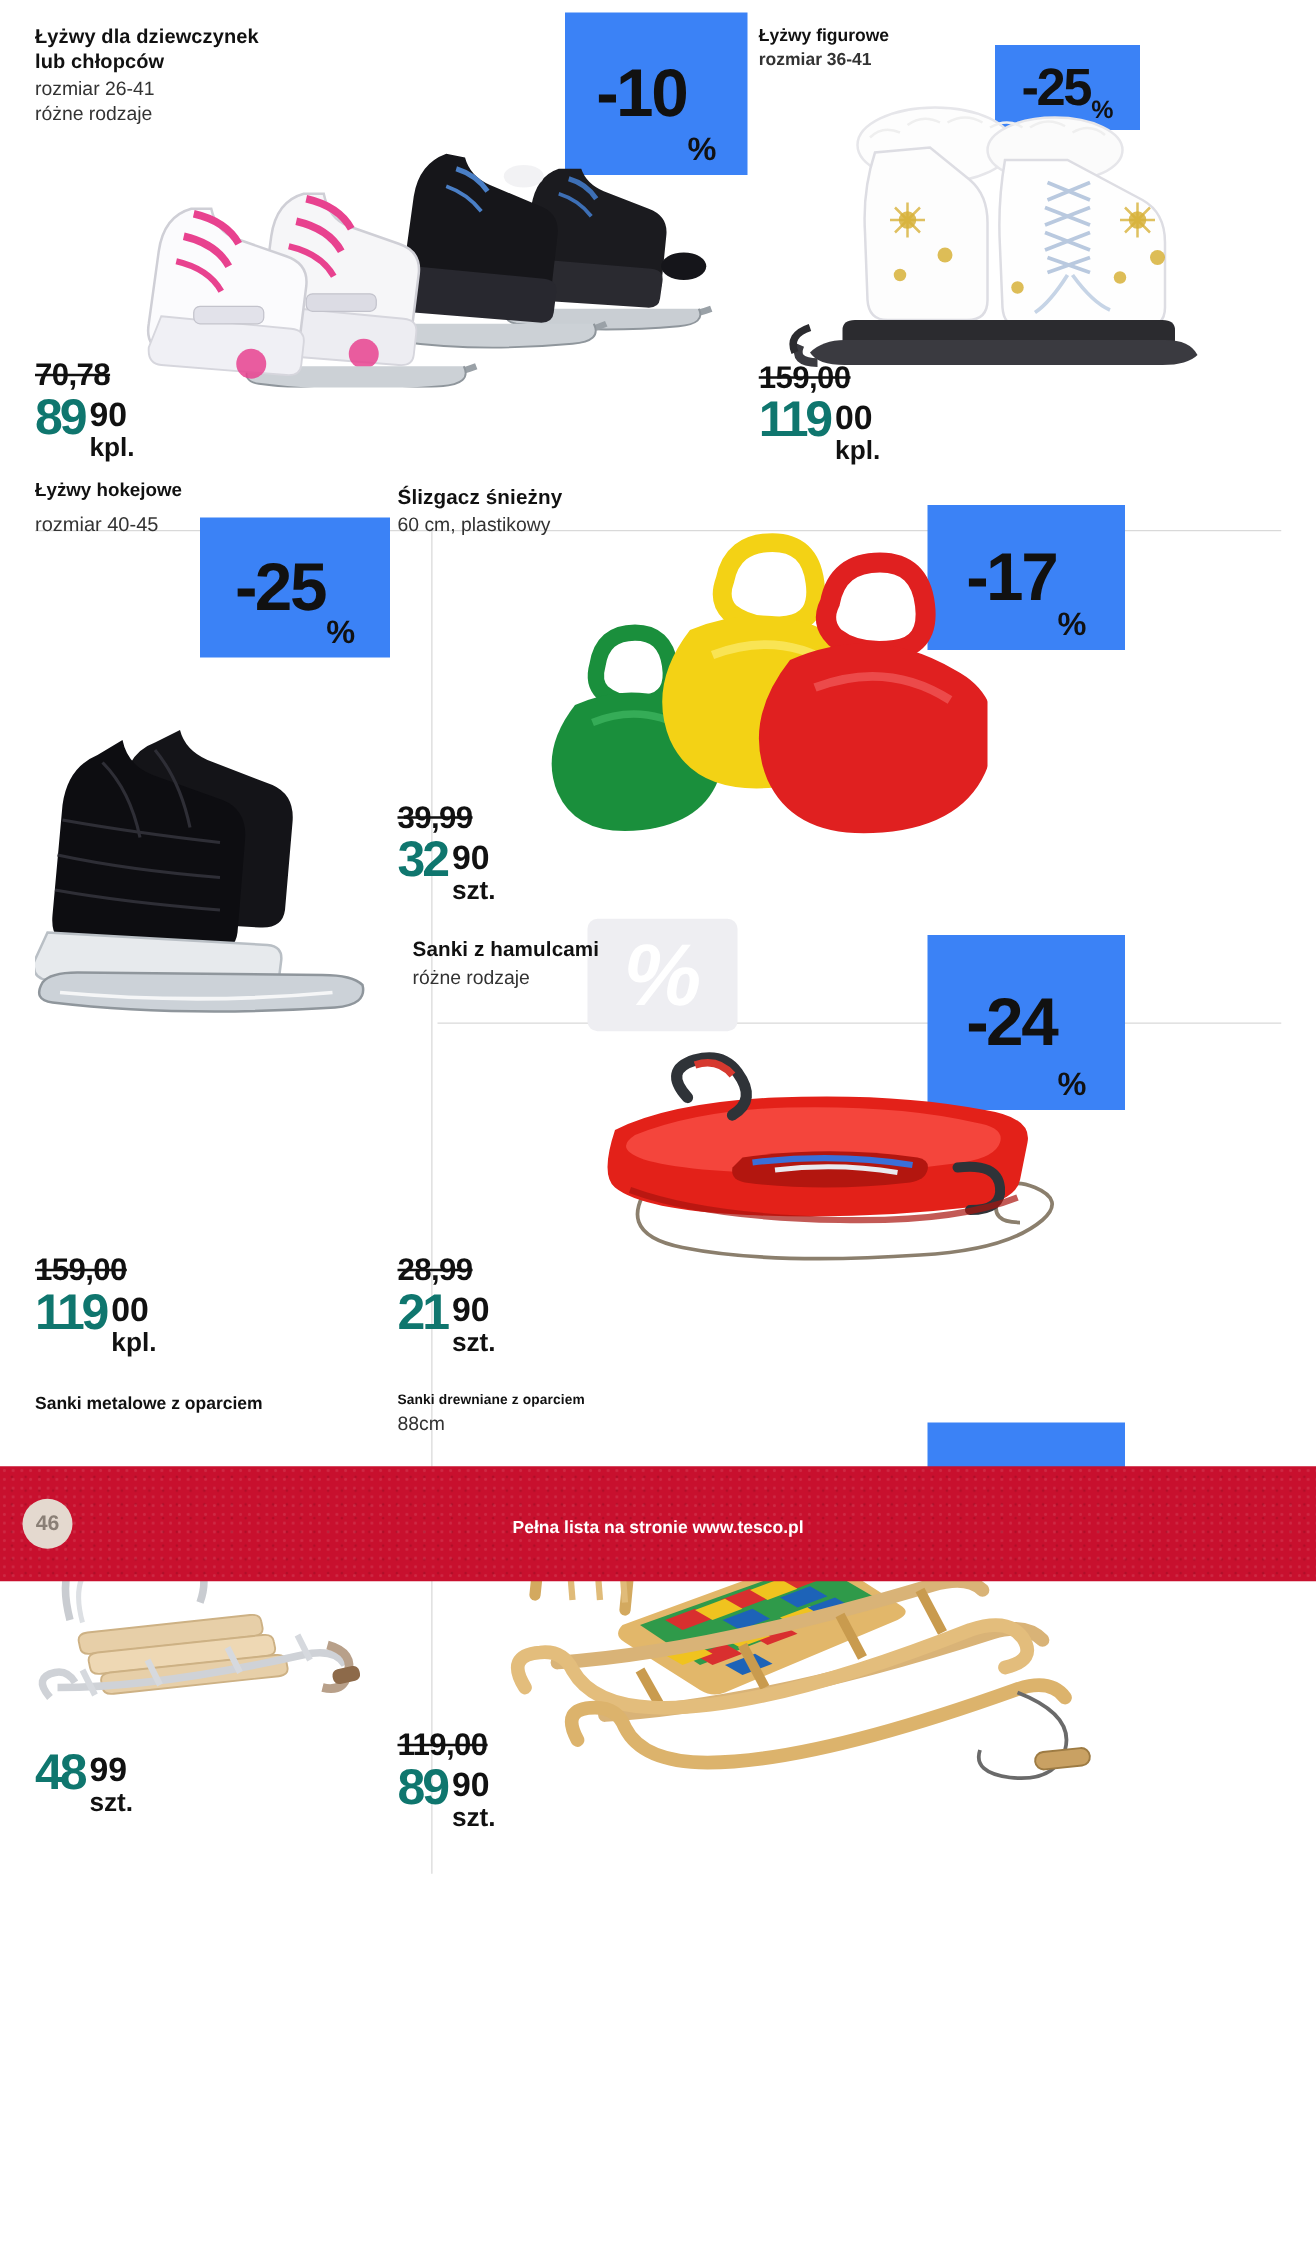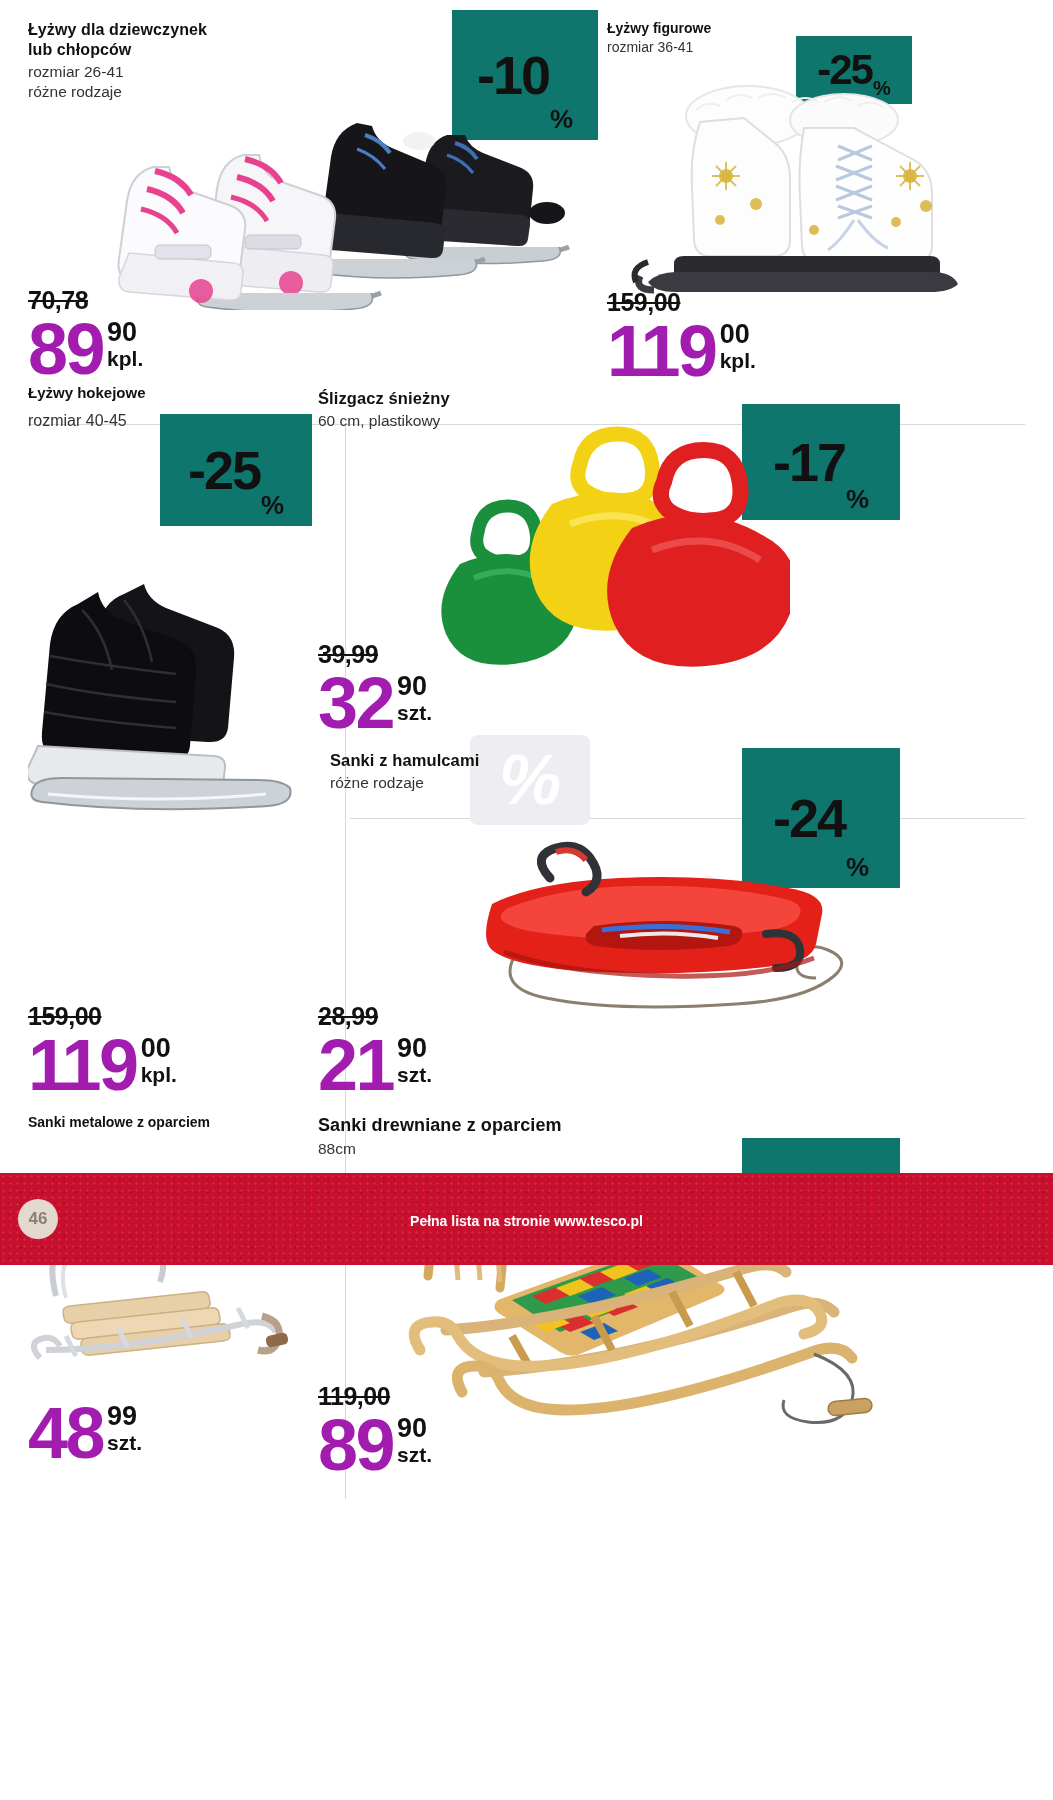--- a/index.html
+++ b/index.html
@@ -29,21 +29,21 @@
     font-size: 15.5px;
     font-weight: normal;
     color: #333;
     line-height: 1.3;
   }
   .title-sm { font-size: 14px; font-weight: bold; color: #111; }
 
   
   .badge {
     position: absolute;
-    background: #0f766e;
+    background: #3b82f6;
     display: flex;
     align-items: center;
     justify-content: center;
   }
   .badge span.num {
     font-size: 54px;
     font-weight: bold;
     color: #111;
     letter-spacing: -2px;
     line-height: 1;
@@ -65,23 +65,23 @@
   .price .old {
     font-size: 25px;
     font-weight: bold;
     color: #111;
     text-decoration: line-through;
     letter-spacing: -.5px;
     margin-bottom: 1px;
   }
   .price .row { display: flex; align-items: flex-start; }
   .price .main {
-    font-size: 72px;
-    font-weight: bold;
-    color: #a21caf;
+    font-size: 40px;
+    font-weight: bold;
+    color: #0f766e;
     line-height: .92;
     letter-spacing: -2.5px;
   }
   .price .side { margin-left: 4px; margin-top: 3px; }
   .price .cents {
     font-size: 27px;
     font-weight: bold;
     color: #111;
     line-height: 1;
     display: block;
@@ -215,21 +215,21 @@
       <div class="main">89</div>
       <div class="side">
         <span class="cents">90</span>
         <span class="unit">kpl.</span>
       </div>
     </div>
   </div>
 
   <div class="cell" style="left:607px; top:20px; width:320px;">
     <div class="title-sm">Łyżwy figurowe</div>
-    <div class="subtitle" style="font-size:14px; margin-top:2px;">rozmiar 36-41</div>
+    <div class="subtitle" style="font-size:14px; margin-top:2px;font-weight:bold;">rozmiar 36-41</div>
   </div>
 
   <div class="badge small" style="left:796px; top:36px; width:116px; height:68px;">
     <span class="num">-25</span>
     <span class="pct">%</span>
   </div>
 
   <div class="art" style="left:608px; top:80px; width:400px; height:215px;">
     <svg width="400" height="215" viewBox="0 0 400 215">
 
@@ -451,21 +451,21 @@
     <div class="row">
       <div class="main">48</div>
       <div class="side">
         <span class="cents">99</span>
         <span class="unit">szt.</span>
       </div>
     </div>
   </div>
 
   <div class="cell" style="left:318px; top:1114px; width:400px;">
-    <div class="title" style="font-size:18px;">Sanki drewniane z oparciem</div>
+    <div class="title" style="font-size:11px;">Sanki drewniane z oparciem</div>
     <div class="subtitle" style="margin-top:2px;">88cm</div>
   </div>
 
   <div class="badge" style="left:742px; top:1138px; width:158px; height:120px;">
     <span class="num">-24</span>
     <span class="pct">%</span>
   </div>
 
   <div class="art" style="left:380px; top:1160px; width:600px; height:270px;">
     <svg width="600" height="270" viewBox="0 0 600 270">

